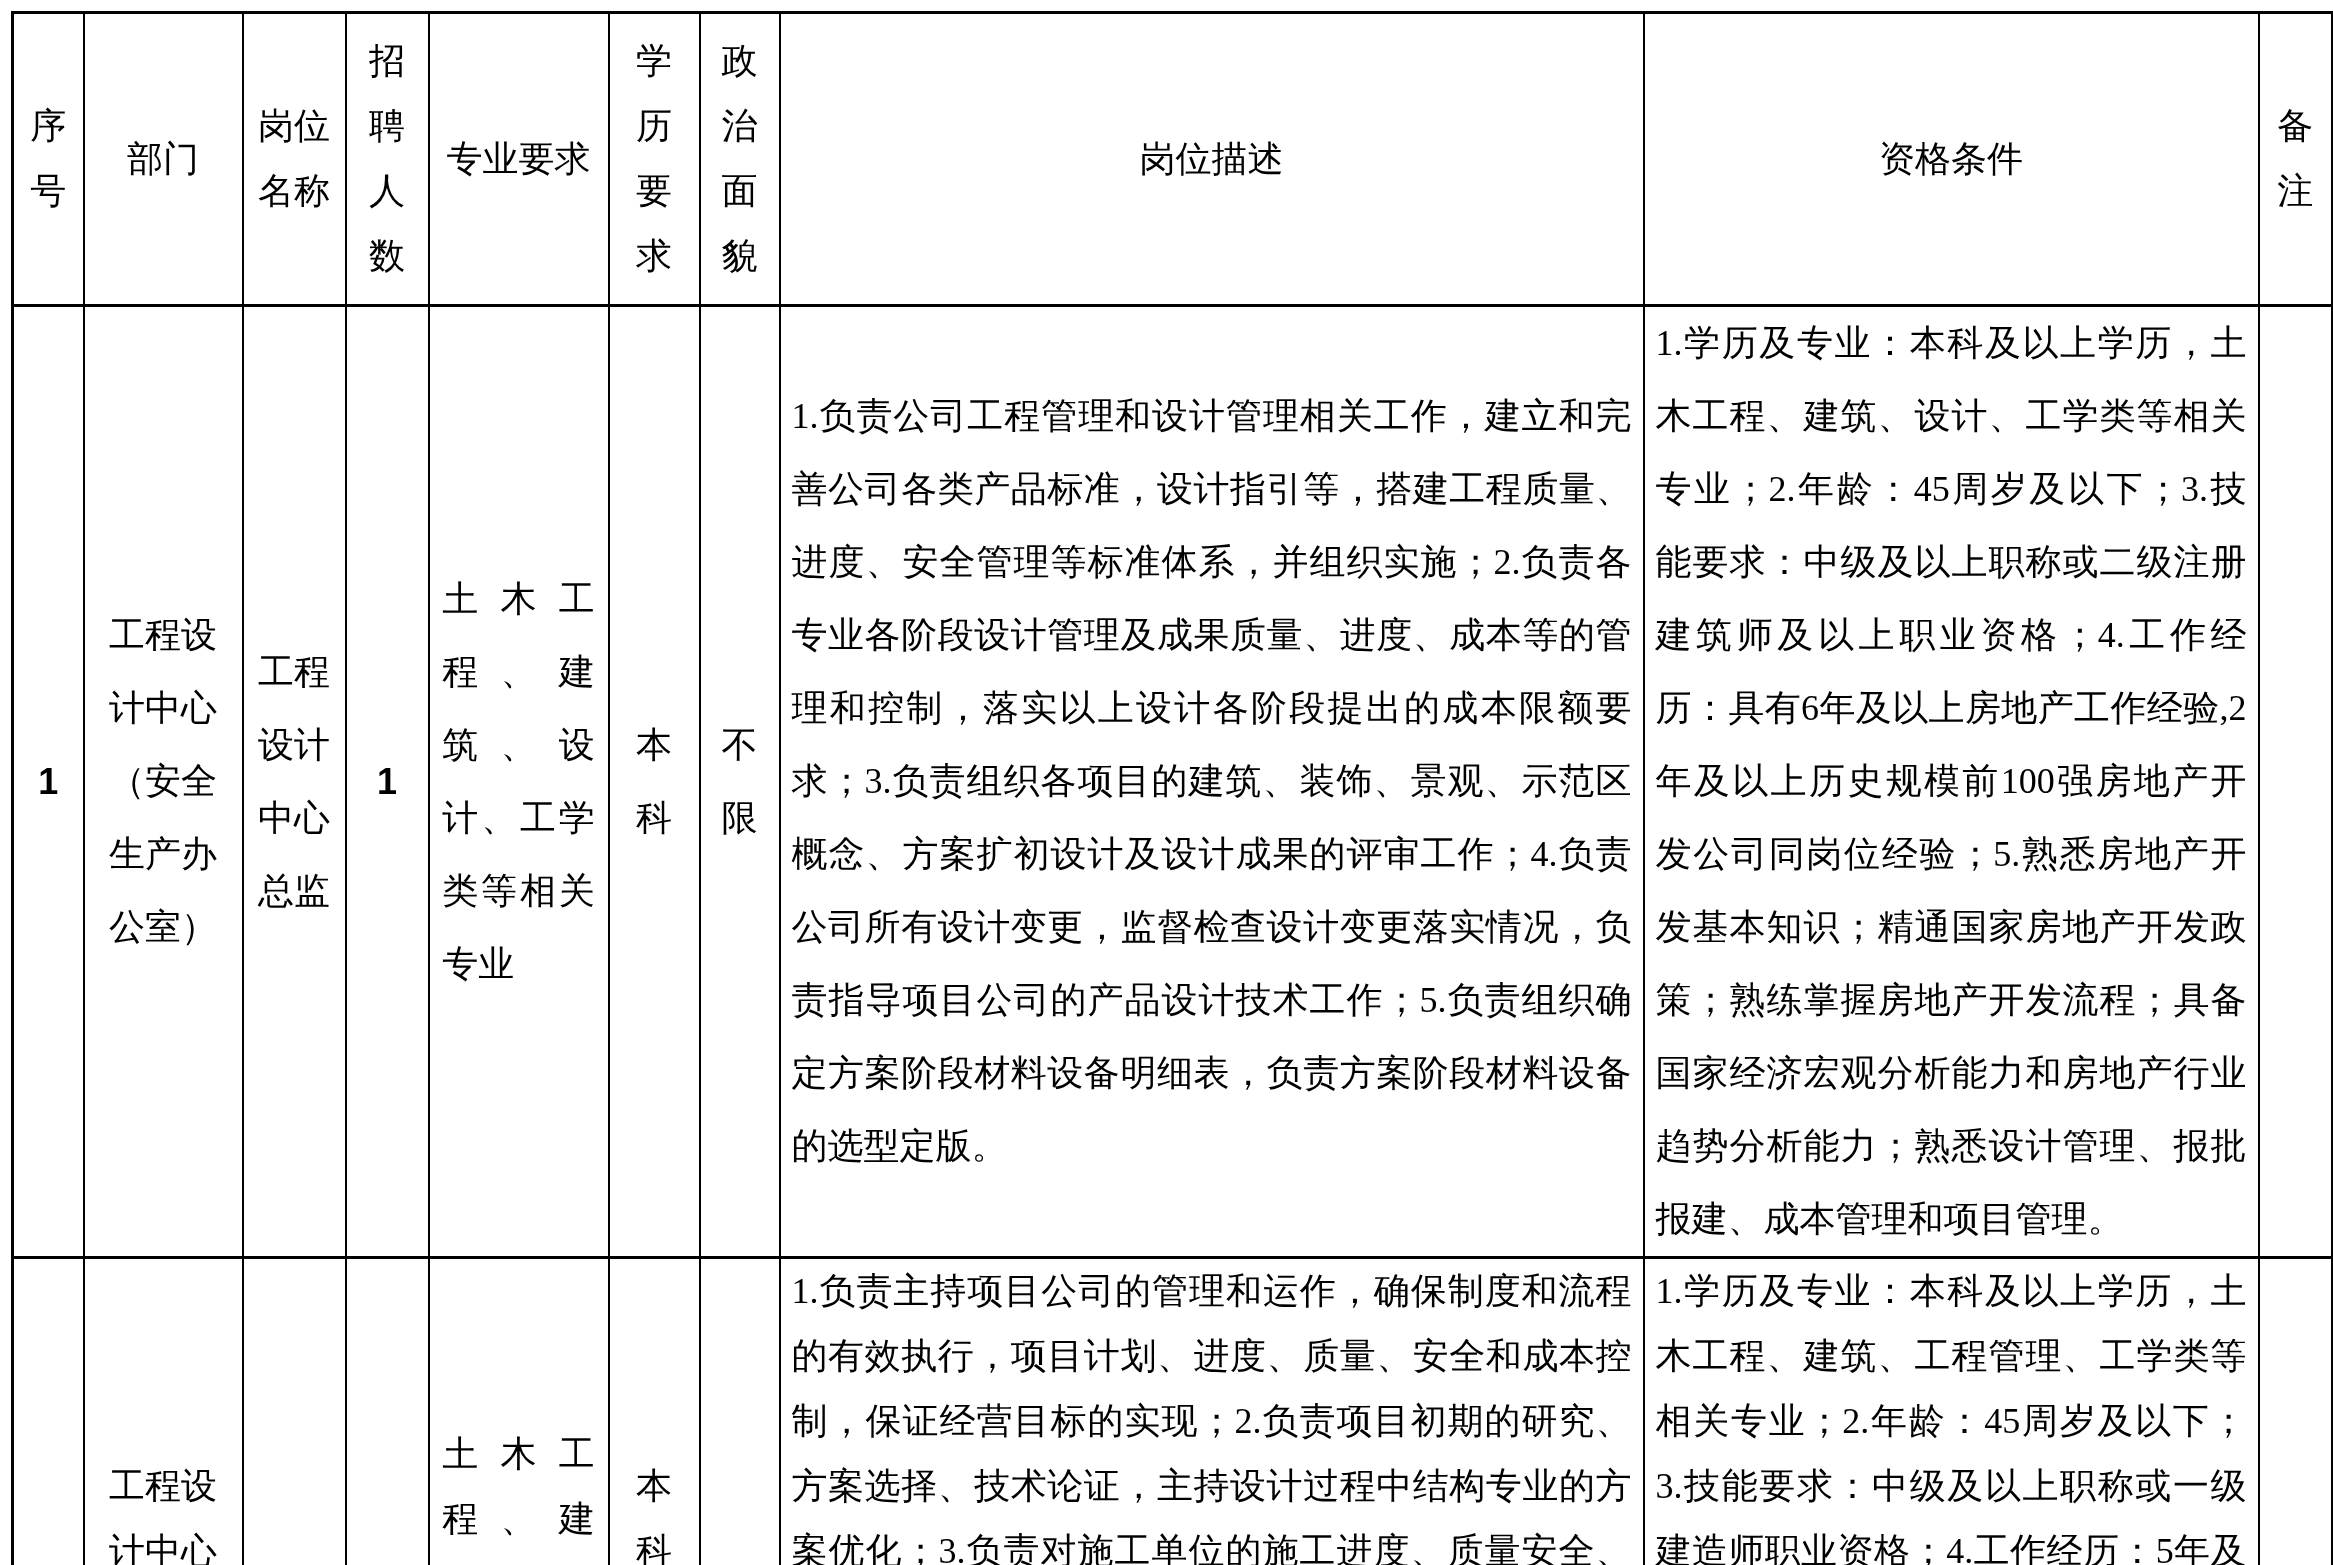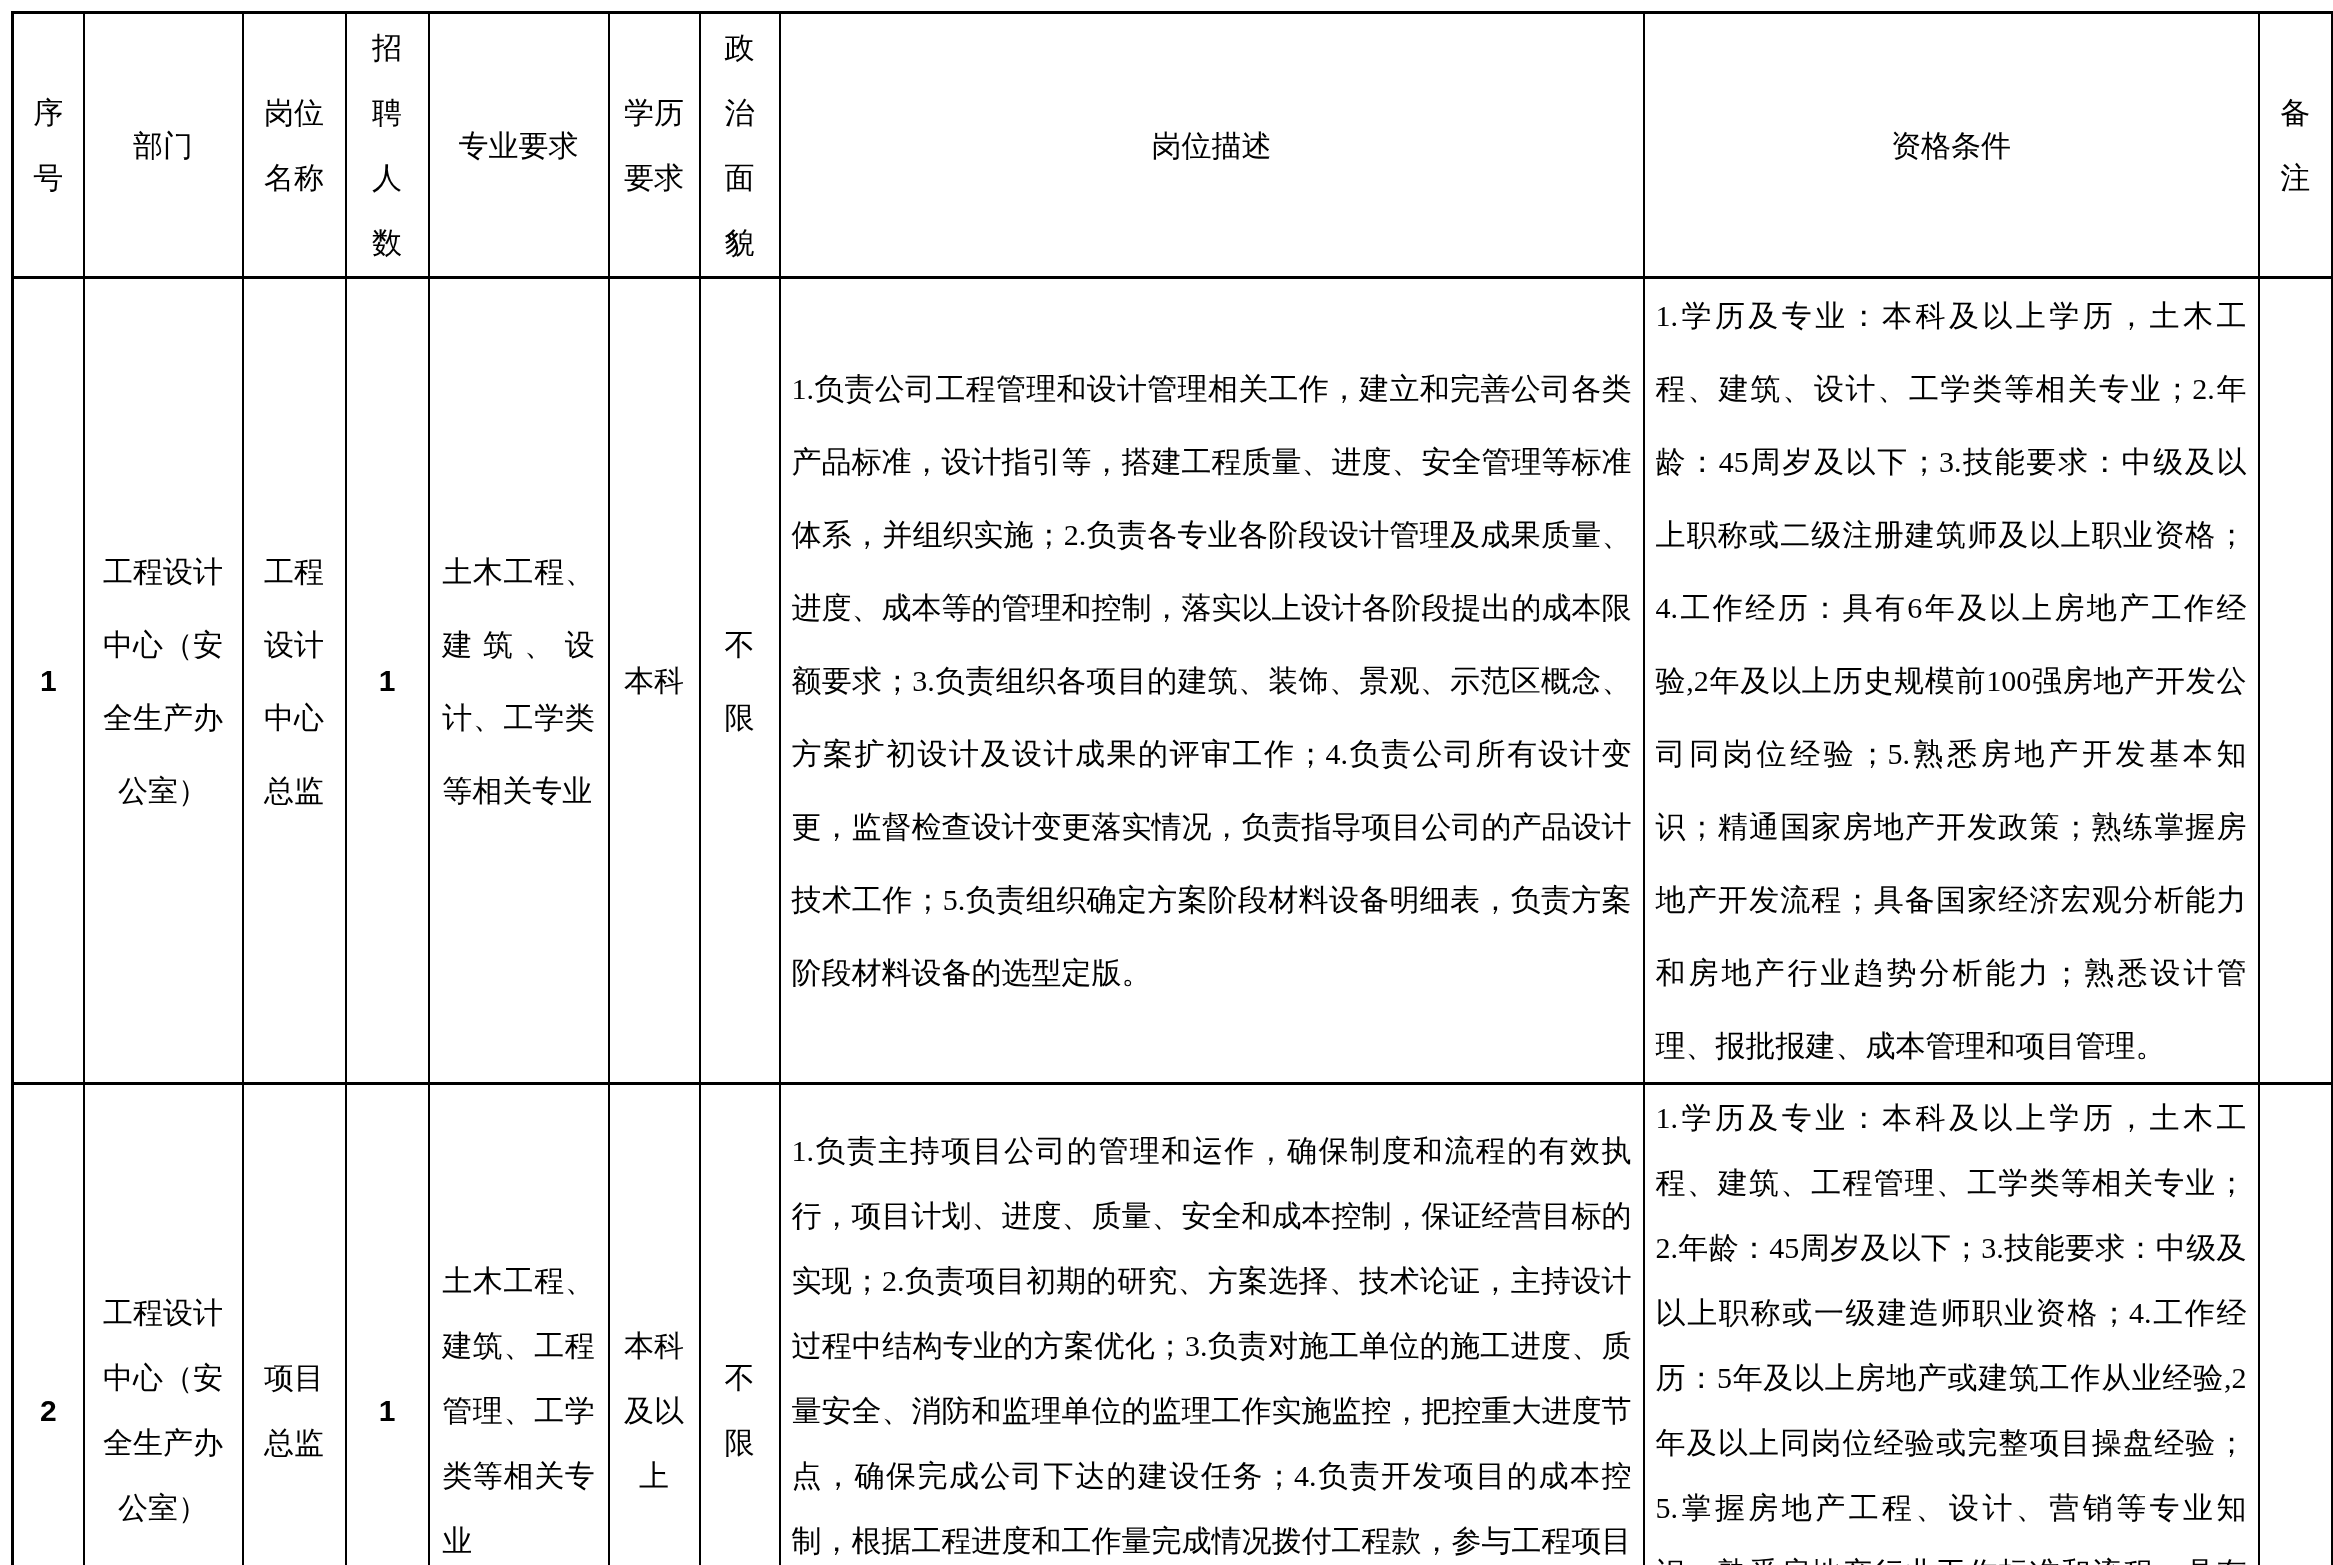--- a/index.html
+++ b/index.html
@@ -14,21 +14,21 @@
     position:absolute;left:11px;top:11px;
     width:2318px;height:1542px;
     border-collapse:collapse;
     table-layout:fixed;
     border:3.6px solid #000;
     background:#fff;
   }
   td,th{
     border:2.7px solid #000;
     font-weight:normal;
-    font-size:30px;
+    font-size:36px;
     vertical-align:middle;
     padding:0;
     overflow:hidden;
   }
   tr.header-row td{border-bottom-width:3.6px;}
   tr.row-1 td{border-bottom-width:3.6px;}
   
   tr.header-row td{line-height:65px;}
   tr.row-1 td{line-height:73px;}
   tr.row-2 td{line-height:65px;}

